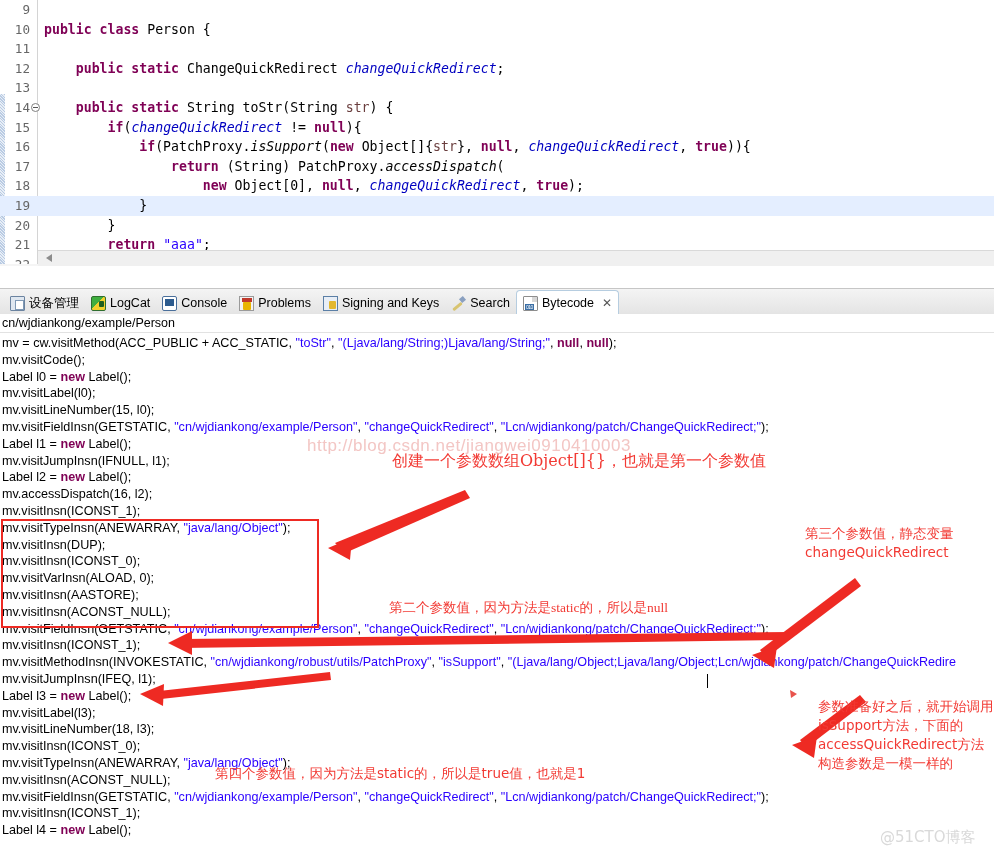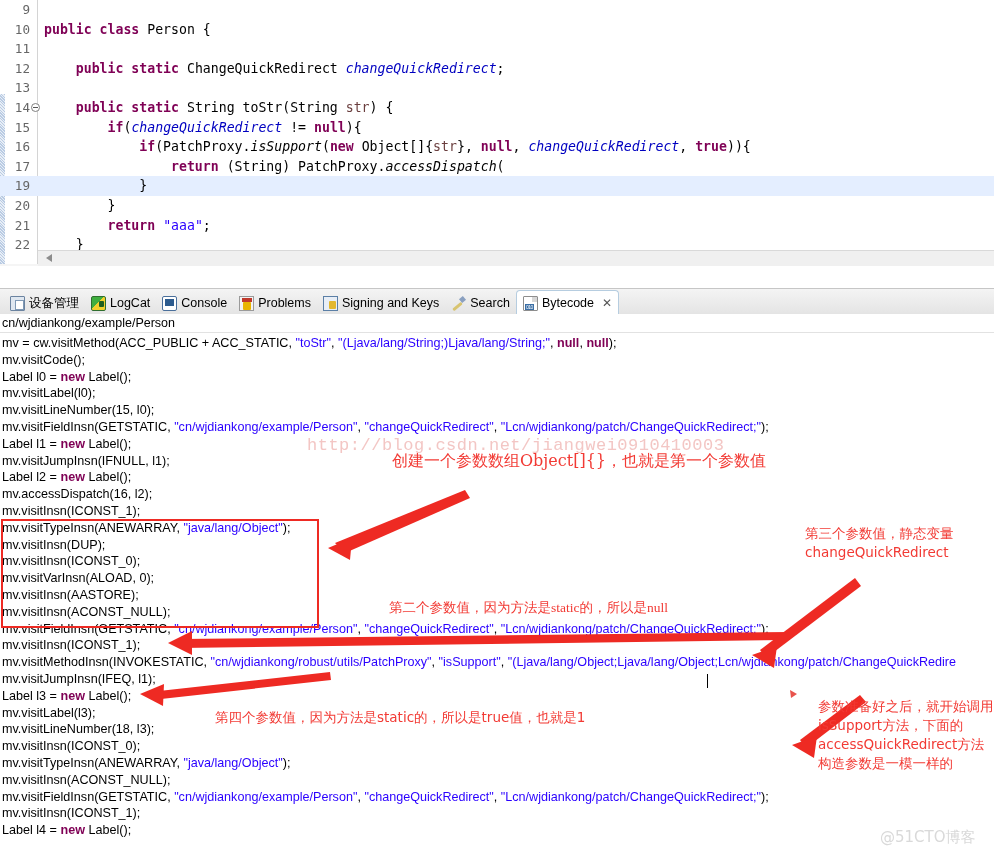--- a/index.html
+++ b/index.html
@@ -139,21 +139,21 @@
     line-height: 19px; white-space: pre-wrap;
   }
   .anno-serif {
     position:absolute; color:#f23a34;
     font-family: "DejaVu Serif", serif; font-size: 16px; white-space: nowrap;
   }
   .redbox {
     position: absolute; border: 2.5px solid #ee2a23; background: transparent;
   }
   .watermark-url {
-    position: absolute; color: #f3c6c4; font-family: Liberation Mono, monospace;
+    position: absolute; color: #f3c6c4; font-family: Liberation Sans, sans-serif;
     font-size: 17px; letter-spacing: 0.5px; white-space: nowrap;
   }
   .watermark-cto {
     position: absolute; color: #d9d9d9; font-family: "DejaVu Sans", sans-serif;
     font-size: 15px; white-space: nowrap;
   }
   .caret {
     position:absolute; width:1px; background:#000;
   }
 </style>
@@ -170,20 +170,21 @@
       <div class="code-lines" id="code-lines">
           <div class="cline"><span class="lnum">9</span><span class="ctext"></span></div>
           <div class="cline"><span class="lnum">10</span><span class="ctext"><span class="kw">public</span><span class="plain"> </span><span class="kw">class</span><span class="plain"> Person {</span></span></div>
           <div class="cline"><span class="lnum">11</span><span class="ctext"></span></div>
           <div class="cline"><span class="lnum">12</span><span class="ctext"><span class="plain">    </span><span class="kw">public</span><span class="plain"> </span><span class="kw">static</span><span class="plain"> ChangeQuickRedirect </span><span class="fld">changeQuickRedirect</span><span class="plain">;</span></span></div>
           <div class="cline"><span class="lnum">13</span><span class="ctext"></span></div>
           <div class="cline"><span class="lnum">14</span><span class="fold"></span><span class="ctext"><span class="plain">    </span><span class="kw">public</span><span class="plain"> </span><span class="kw">static</span><span class="plain"> String toStr(String </span><span class="param">str</span><span class="plain">) {</span></span></div>
           <div class="cline"><span class="lnum">15</span><span class="ctext"><span class="plain">        </span><span class="kw">if</span><span class="plain">(</span><span class="fld">changeQuickRedirect</span><span class="plain"> != </span><span class="kw">null</span><span class="plain">){</span></span></div>
           <div class="cline"><span class="lnum">16</span><span class="ctext"><span class="plain">            </span><span class="kw">if</span><span class="plain">(PatchProxy.</span><span class="mth">isSupport</span><span class="plain">(</span><span class="kw">new</span><span class="plain"> Object[]{</span><span class="param">str</span><span class="plain">}, </span><span class="kw">null</span><span class="plain">, </span><span class="fld">changeQuickRedirect</span><span class="plain">, </span><span class="kw">true</span><span class="plain">)){</span></span></div>
           <div class="cline"><span class="lnum">17</span><span class="ctext"><span class="plain">                </span><span class="kw">return</span><span class="plain"> (String) PatchProxy.</span><span class="mth">accessDispatch</span><span class="plain">(</span></span></div>
+          <div class="cline"><span class="lnum">18</span><span class="ctext"><span class="plain">                    </span><span class="kw">new</span><span class="plain"> Object[0], </span><span class="kw">null</span><span class="plain">, </span><span class="fld">changeQuickRedirect</span><span class="plain">, </span><span class="kw">true</span><span class="plain">);</span></span></div>
           <div class="cline hl"><span class="lnum">19</span><span class="ctext"><span class="plain">            }</span></span></div>
           <div class="cline"><span class="lnum">20</span><span class="ctext"><span class="plain">        }</span></span></div>
           <div class="cline"><span class="lnum">21</span><span class="ctext"><span class="plain">        </span><span class="kw">return</span><span class="plain"> </span><span class="str">"aaa"</span><span class="plain">;</span></span></div>
           <div class="cline"><span class="lnum">22</span><span class="ctext"><span class="plain">    }</span></span></div>
         </div>
       <div class="editor-bottomline"></div>
       <div class="hscroll">
         <div class="hscroll-arrow"></div>
       </div>
     </div>
@@ -285,21 +286,21 @@
       <polygon points="792,745 817,736 814,758" fill="#ee2a23"></polygon>
 
       <polygon points="790,690 797,694 791,698" fill="#e8534c"></polygon>
     </svg>
 
     <div class="anno" style="left:389px; top:598px; font-size:13.5px;font-family:Liberation Serif, serif;">第二个参数值，因为方法是static的，所以是null</div>
 
     <div class="anno" style="left:805px; top:524px; width:190px;">第三个参数值，静态变量
 changeQuickRedirect</div>
 
-    <div class="anno" style="left:215px; top:708px; font-size:13.5px;text-align:right;">第四个参数值，因为方法是static的，所以是true值，也就是1</div>
+    <div class="anno" style="left:215px; top:764px; font-size:13.5px;text-align:right;">第四个参数值，因为方法是static的，所以是true值，也就是1</div>
 
     <div class="anno" style="left:818px; top:697px; width:176px;">参数准备好之后，就开始调用isSupport方法，下面的accessQuickRedirect方法构造参数是一模一样的</div>
 
     <div class="watermark-cto" style="left:880px; top:828px;">@51CTO博客</div>
 
     <div class="caret" style="left:707px; top:674px; height:14px;"></div>
   </div>
 
 </div>
 

